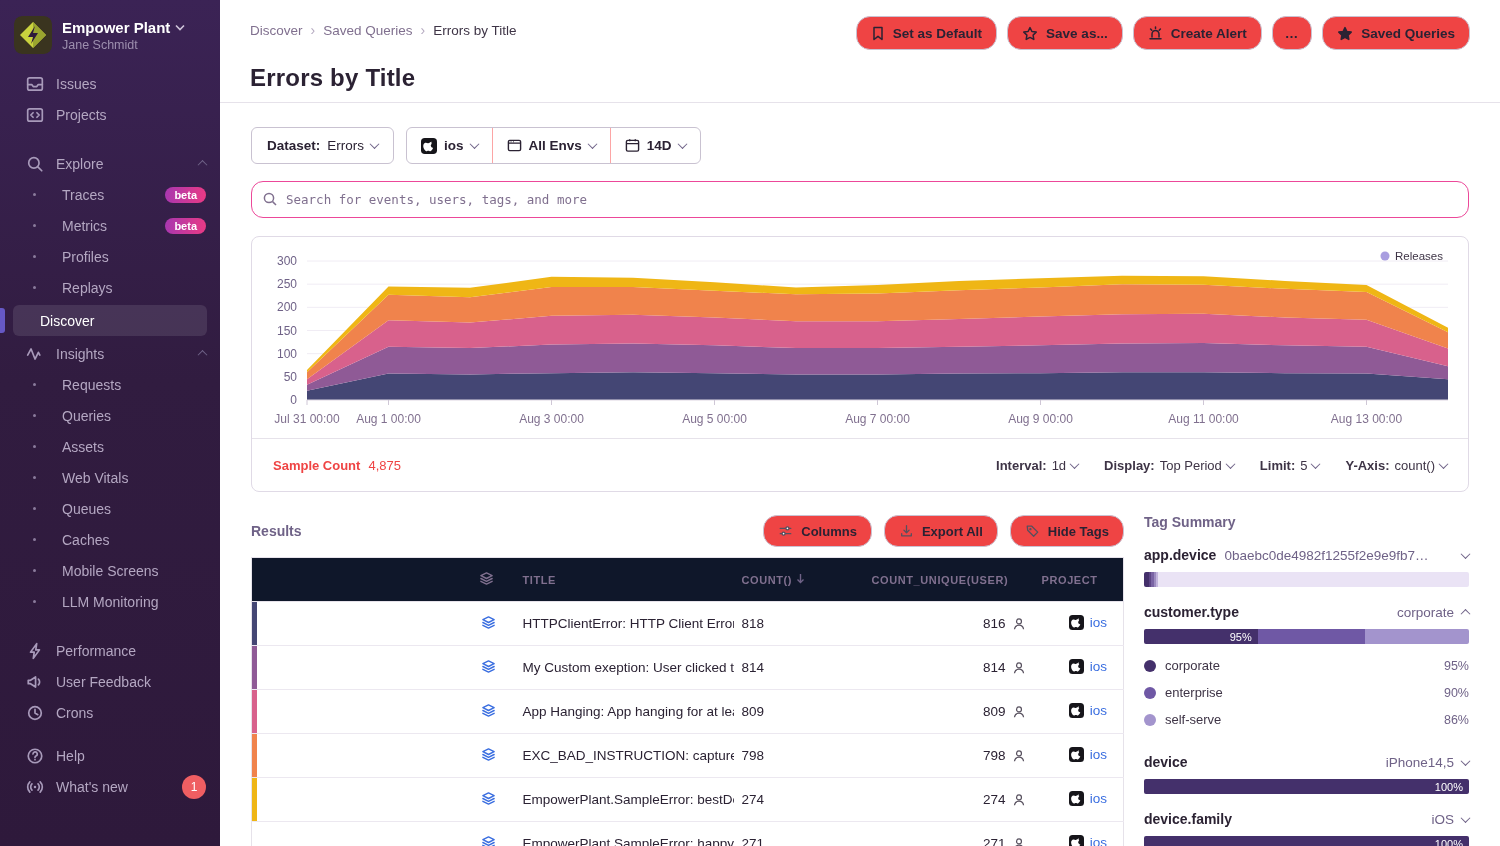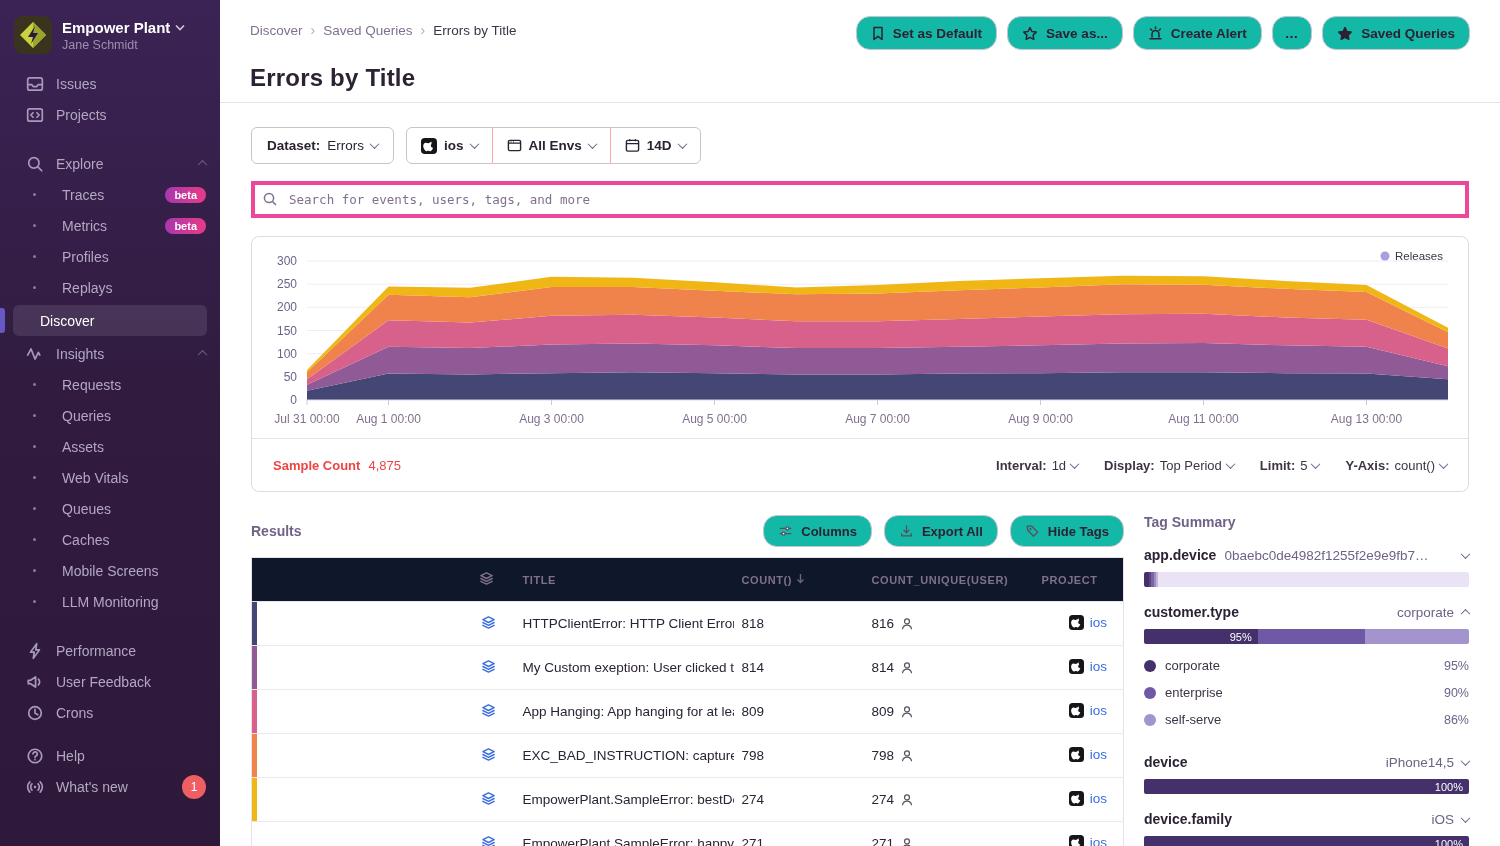--- a/index.html
+++ b/index.html
@@ -35,39 +35,39 @@
   
   .main { flex:1; display:flex; flex-direction:column; height:846px; overflow:hidden; }
   .page-header { padding:16px 30px 0 30px; height:103px; border-bottom:1px solid #e6e2ea; position:relative; }
   .crumb-row { display:flex; align-items:flex-start; }
   .breadcrumb { display:flex; align-items:center; gap:8px; font-size:13.5px; color:#80708f; padding-top:6px; }
   .breadcrumb .sep { color:#b5aac0; font-size:14px; }
   .breadcrumb .current { color:#3e3446; }
   .crumb-link { cursor:pointer; }
   .page-title { font-size:24px; font-weight:700; color:#2b2233; margin-top:14px; letter-spacing:.2px; }
   .hdr-actions { margin-left:auto; display:flex; gap:10px; }
-  .btn { display:inline-flex; align-items:center; gap:8px; height:34px; padding:0 14px; background:#14b8a6; border:1px solid #c9c2d1; border-radius:14px; font-size:13.5px; font-weight:600; color:#2b2233; cursor:pointer; white-space:nowrap; }
+  .btn { display:inline-flex; align-items:center; gap:8px; height:34px; padding:0 14px; background:#ef4444; border:1px solid #c9c2d1; border-radius:14px; font-size:13.5px; font-weight:600; color:#2b2233; cursor:pointer; white-space:nowrap; }
   .btn svg { stroke:#2b2233; stroke-width:1.5; fill:none; stroke-linecap:round; stroke-linejoin:round; }
   .btn.icon-only { padding:0 12px; font-weight:700; letter-spacing:1px; }
 
   .content { flex:1; padding:24px 31px 0 31px; overflow:hidden; }
 
   
   .filter-row { display:flex; gap:12px; }
   .fbtn { display:inline-flex; align-items:center; gap:7px; height:37px; padding:0 15px; border:1px solid #c9c2d1; border-radius:6px; font-size:13.5px; color:#2b2233; background:#fff; cursor:pointer; }
   .fbtn b { font-weight:700; }
   .fgroup { display:flex; height:37px; border:1px solid #c9c2d1; border-radius:6px; overflow:hidden; background:#fff; }
   .fseg { display:flex; align-items:center; gap:7px; padding:0 14px; font-size:13.5px; font-weight:600; cursor:pointer; }
   .fseg + .fseg { border-left:1px solid #fca5a5; }
   .chev { width:7px; height:7px; border-right:1.6px solid #6f6287; border-bottom:1.6px solid #6f6287; transform:rotate(45deg) translate(-1px,-1px); display:inline-block; }
   .chev.up { transform:rotate(-135deg) translate(-1px,-1px); }
 
   
   .search-wrap { margin-top:17px; position:relative; }
-  .search-wrap input { width:100%; height:37px; border:4px solid #ec4899; border-radius:0; padding:0 12px 0 34px; font-family:"DejaVu Sans Mono", monospace; font-size:12.5px; color:#2b2233; outline:none; }
+  .search-wrap input { width:100%; height:37px; border:1px solid #ec4899; border-radius:12px; padding:0 12px 0 34px; font-family:"DejaVu Sans Mono", monospace; font-size:12.5px; color:#2b2233; outline:none; }
   .search-wrap input::placeholder { color:#80708f; }
   .search-ic { position:absolute; left:11px; top:10px; }
 
   
   .chart-panel { margin-top:18px; border:1px solid #e0dae6; border-radius:8px; overflow:hidden; }
   .chart-area { height:201px; }
   .chart-footer { height:53px; border-top:1px solid #e6e2ea; display:flex; align-items:center; padding:0 21px; font-size:13px; }
   .sample { color:#ef4444; } .sample b { font-weight:700; margin-right:8px; }
   .chart-ctrls { margin-left:auto; display:flex; gap:26px; }
   .ctrl { display:flex; align-items:center; gap:5px; color:#3e3446; cursor:pointer; }
@@ -90,21 +90,21 @@
   th.c-ic { width:44px; padding-left:15px; }
   th.c-count,{ text-align:right; }
   th.c-count { width:130px; text-align:right; }
   th.c-unique { width:170px; text-align:right; }
   th.c-project { width:90px; text-align:right; padding-right:20px; }
   td { height:43px; border-bottom:1px solid #ece8f0; font-size:13.5px; color:#2b2233; padding:0 8px; white-space:nowrap; overflow:hidden; }
   td.c-strip { width:5px; padding:0; } 
   td.c-strip .strip { width:5px; height:43px; }
   td.c-ic { width:39px; padding-left:10px; }
   td.c-count { text-align:left; }
-  td.c-unique { }
+  td.c-unique { text-align:right; }
   td.c-unique .uwrap { display:inline-flex; align-items:center; gap:6px; }
   td.c-project { text-align:right; padding-right:16px; }
   .proj { display:inline-flex; align-items:center; gap:6px; color:#3a6ee0; cursor:pointer; }
   .title-link { cursor:pointer; }
   svg.layers-blue { stroke:#3a6ee0; } svg.layers-gray { stroke:#80708f; }
   svg.person { stroke:#57505e; }
 
   
   .tag-panel { flex:1; }
   .tag-section { margin-top:17px; cursor:pointer; }

